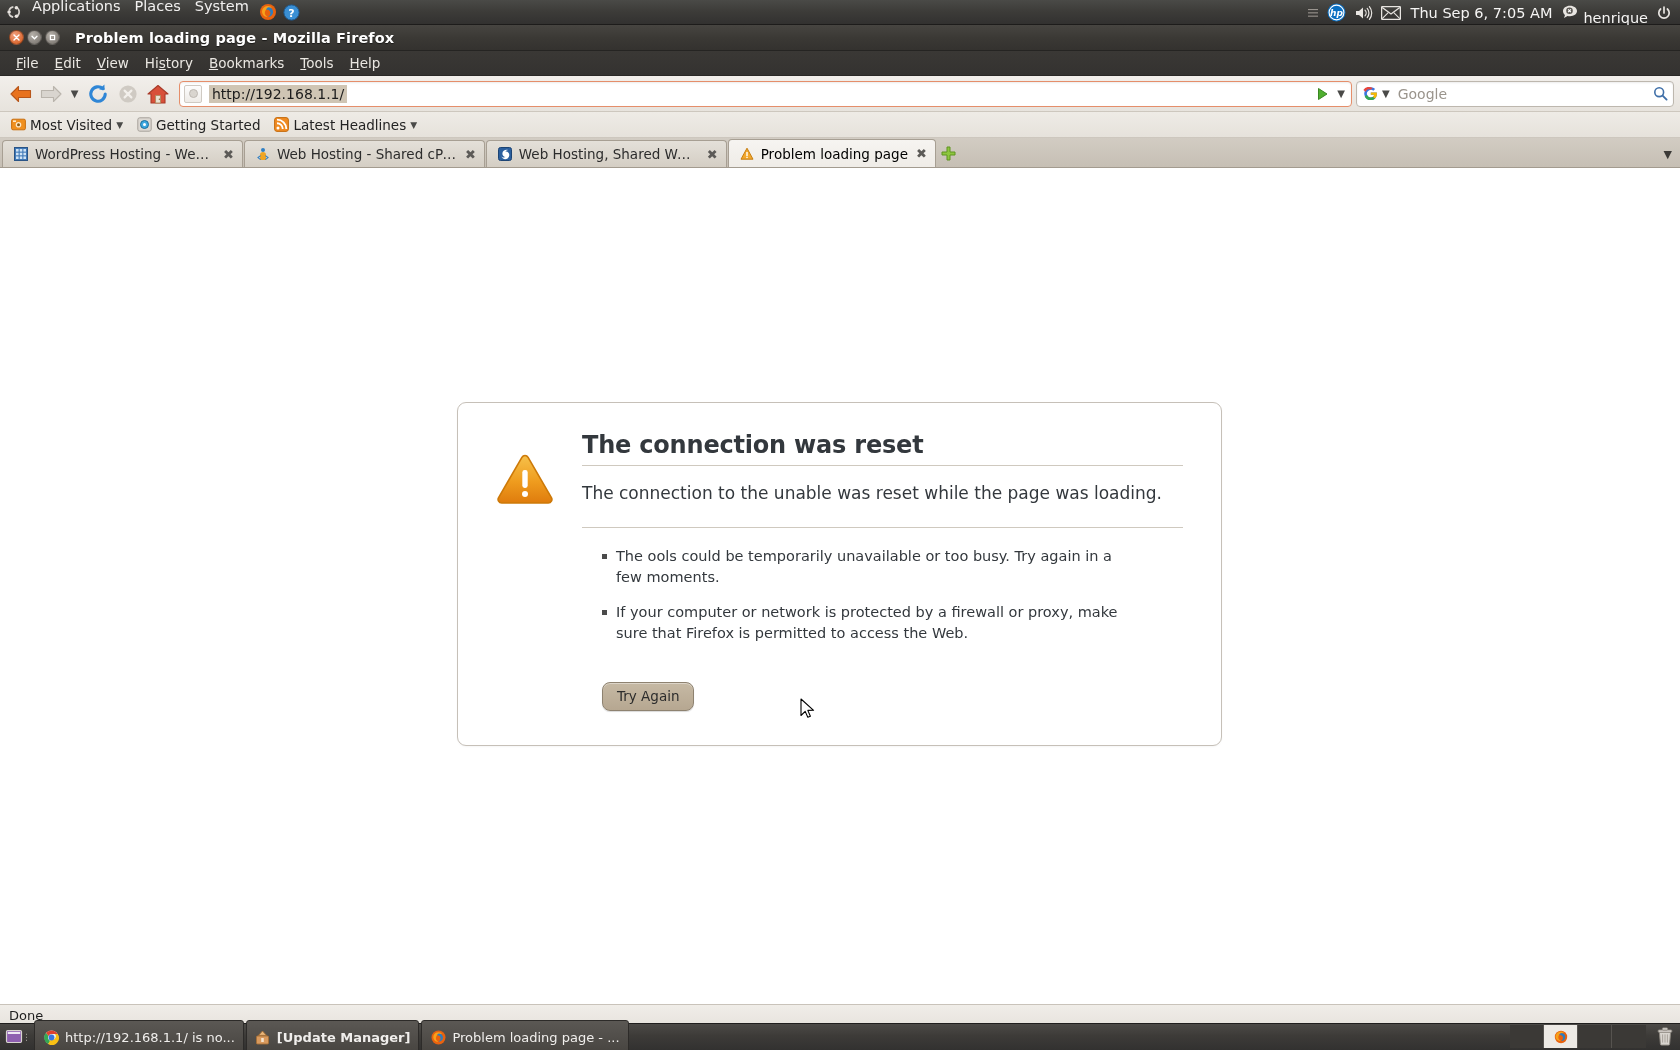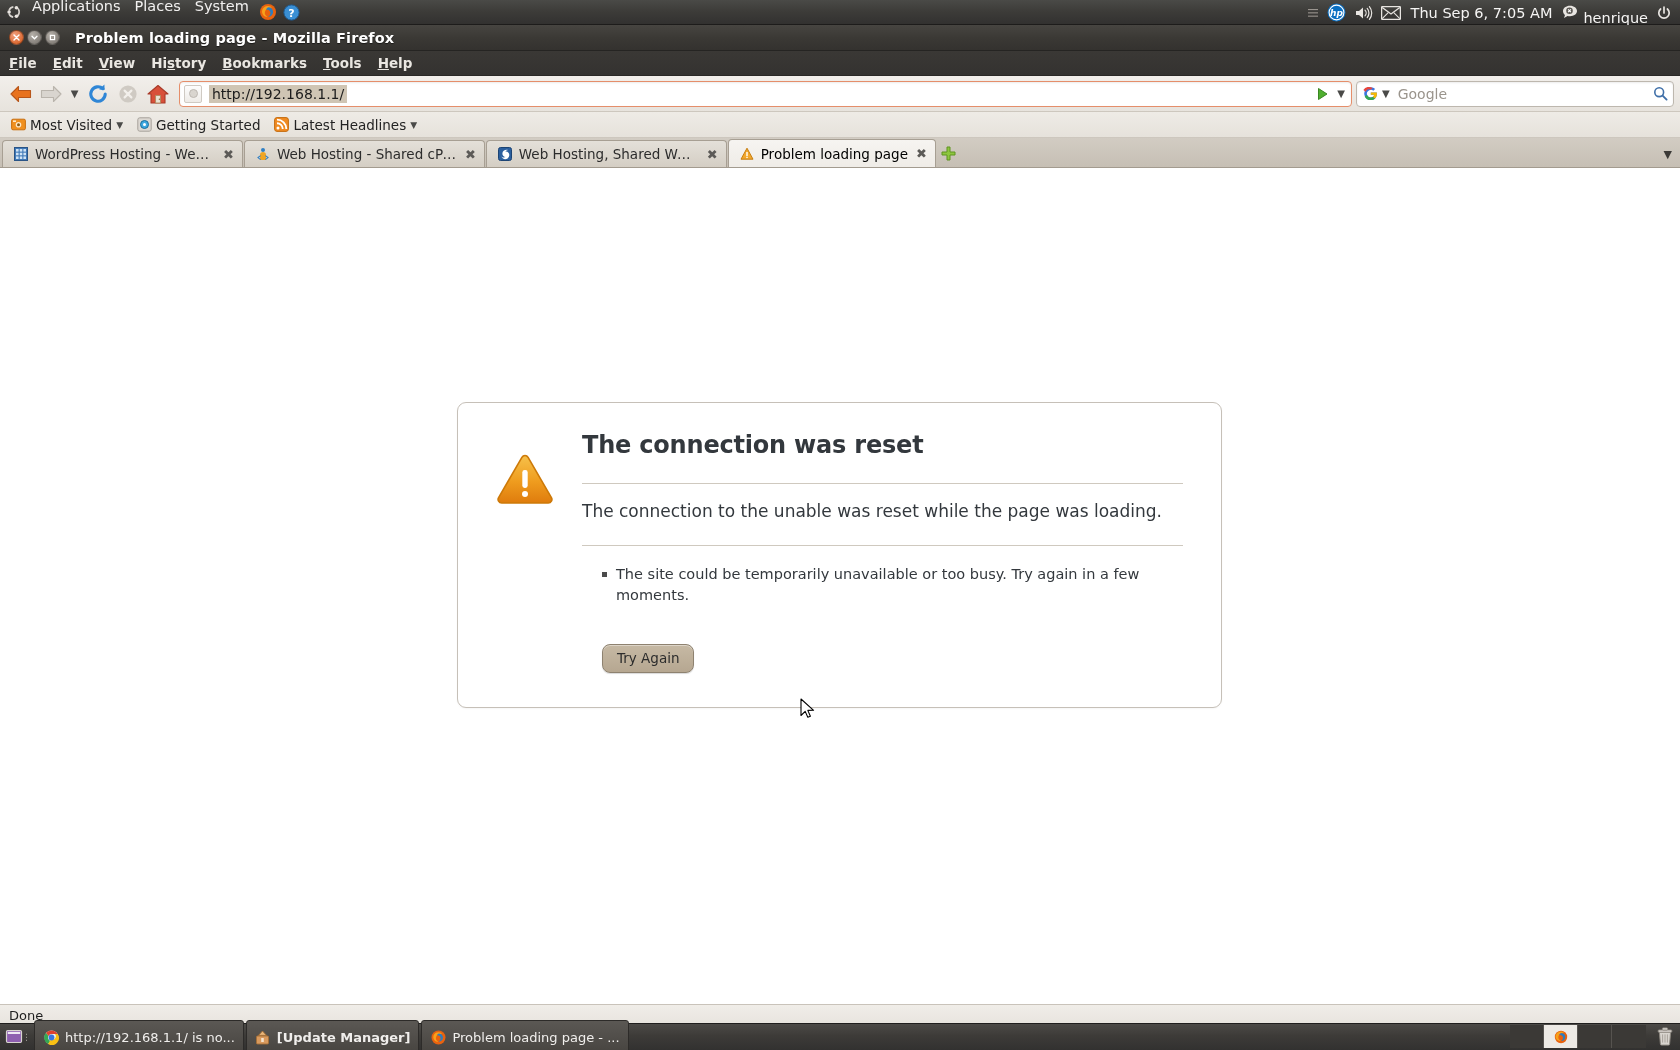--- a/index.html
+++ b/index.html
@@ -78,23 +78,22 @@
     margin-left: 15px;
     letter-spacing: .1px;
     text-shadow: 0 1px 1px rgba(0,0,0,.55);
   }
 
   
   #menubar {
     height: 25px;
     background: linear-gradient(to bottom, #3a3835 0%, #343230 100%);
     display: flex; align-items: center;
-    padding-left: 1px;
+    padding-left: 8px;
     border-bottom: 1px solid #2a2826;
-    font-weight: bold;
   }
   .menu-item {
     color: #eae7e2;
     font-size: 13.5px;
     padding: 3px 8px;
     white-space: nowrap;
   }
   .menu-item u { text-decoration: underline; }
 
   
@@ -223,21 +222,21 @@
     box-shadow: 0 1px 2px rgba(0,0,0,.04);
     padding: 28px 38px 34px 38px;
   }
   #neterror-inner { display: flex; gap: 28px; }
   #warn-icon { flex: 0 0 auto; padding-top: 22px; }
   #err-body { flex: 1; min-width: 0; }
   #err-title {
     font-size: 24px;
     font-weight: bold;
     color: #33383d;
-    margin: 0 0 24px 0;
+    margin: 0 0 6px 0;
     letter-spacing: -0.2px;
   }
   .err-rule { border: none; border-top: 1px solid #cfc9bf; margin: 0 0 16px 0; }
   #err-desc {
     font-size: 17px;
     color: #33383d;
     margin: 0 0 22px 0;
     line-height: 1.35;
   }
   #err-list { list-style: none; margin: 18px 0 0 0; padding: 0 0 0 20px; }
@@ -620,21 +619,22 @@
             <circle cx="29" cy="41" r="3" fill="#ffffff"></circle>
           </svg>
         </div>
 
         <div id="err-body">
           <h1 id="err-title">The connection was reset</h1>
           <hr class="err-rule">
           <p id="err-desc">The connection to the unable was reset while the page was loading.</p>
           <hr class="err-rule">
           <ul id="err-list">
-            <li>The site could be temporarily unavailable or too busy. Try again in a few moments.</li>
+            <li>The ools could be temporarily unavailable or too busy. Try again in a few moments.</li>
+            <li>If your computer or network is protected by a firewall or proxy, make sure that Firefox is permitted to access the Web.</li>
           </ul>
           <button id="try-again">Try Again</button>
         </div>
       </div>
     </div>
 
     <div id="cursor-arrow">
       <svg width="16" height="22" viewBox="0 0 16 22">
         <path d="M1 1l0 16.5 4.2-4.1 2.6 5.9 2.6-1.1-2.6-5.8 5.8-.1z" fill="#ffffff" stroke="#000000" stroke-width="1.1" stroke-linejoin="round"></path>
       </svg>

